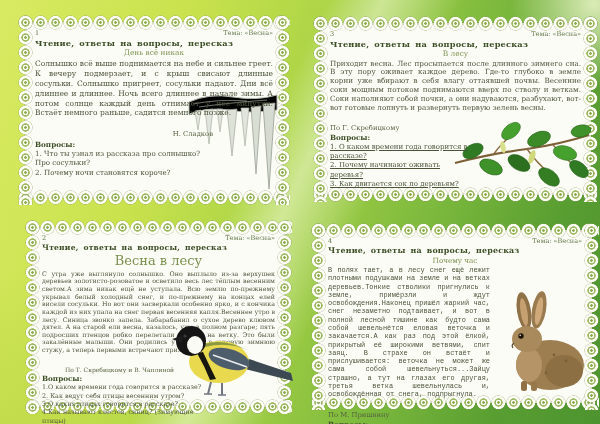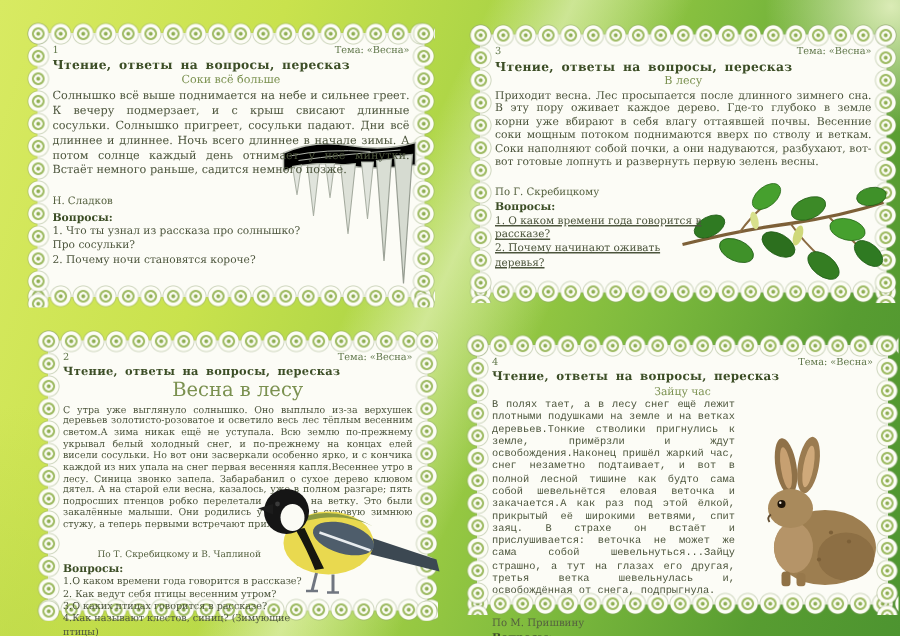--- a/index.html
+++ b/index.html
@@ -26,21 +26,21 @@
   .lace-h{left:-7px;right:-7px;height:15px;background-repeat:repeat-x;}
   .lace-top{top:-7px;} .lace-bottom{bottom:-7px;}
   .lace-v{top:-7px;bottom:-7px;width:15px;background-repeat:repeat-y;}
   .lace-left{left:-7px;} .lace-right{right:-7px;}
   .card-inner{position:relative;z-index:2;height:100%;box-sizing:border-box;padding:8px 10px 6px 10px;color:#4c553c;}
   .card-head{display:flex;justify-content:space-between;font-size:6.5px;color:#60774a;line-height:1.1;}
   .title{margin:1px 0 0 0;font-size:8.2px;font-weight:bold;color:#3c4e26;letter-spacing:.2px;word-spacing:2px;line-height:1.25;}
   .subtitle{margin:0 0 1px 0;text-align:center;font-size:7.4px;font-weight:normal;color:#7b9150;line-height:1.25;}
   .bodytext{margin:1px 0 0 0;text-align:justify;}
   .author{font-size:6.8px;color:#55613f;margin-top:12px;line-height:1.2;}
-  .author.center{text-align:left;}
+  .author.center{text-align:right;}
   .qlabel{font-weight:bold;font-size:7.2px;color:#3c4e26;margin-top:1px;line-height:1.3;}
   .q{line-height:1.32;}
   .art{position:absolute;z-index:1;}
   
   #card1{left:25px;top:22px;width:258px;height:176px;}
   #card2{left:320px;top:23px;width:271px;height:172px;}
   #card3{left:32px;top:227px;width:253px;height:180px;}
   #card4{left:318px;top:230px;width:274px;height:173px;}
   
   #card1 .bodytext{font-size:7.5px;line-height:1.33;}
@@ -84,21 +84,21 @@
     <path d="M64,21 L69,88 L74,20 Z" fill="#d9ded4" stroke="#9da398" stroke-width="0.8"></path>
     <path d="M76,18 L82,103 L88,17 Z" fill="#d6dbd1" stroke="#979d92" stroke-width="0.8"></path>
     <path d="M6,18 Q30,13 60,15 M12,21 Q40,17 80,14" stroke="#c2c6bc" stroke-width="0.6" fill="none"></path>
   </svg>
   <div class="card-inner">
     <div class="card-head">
       <span>1</span>
       <span>Тема: «Весна»</span>
     </div>
     <h2 class="title">Чтение, ответы на вопросы, пересказ</h2>
-    <h3 class="subtitle">Соки всё больше</h3>
+    <h3 class="subtitle">День всё никак</h3>
     <p class="bodytext">Солнышко всё выше поднимается на небе и сильнее греет. К вечеру подмерзает, и с крыш свисают длинные сосульки. Солнышко пригреет, сосульки падают. Дни всё длиннее и длиннее. Ночь всего длиннее в начале зимы. А потом солнце каждый день отнимает у неё минутки. Встаёт немного раньше, садится немного позже.</p>
     <div class="author center">Н. Сладков</div>
     <div class="qlabel">Вопросы:</div>
     <div class="questions">
       <div class="q">1. Что ты узнал из рассказа про солнышко? Про сосульки?</div>
       <div class="q">2. Почему ночи становятся короче?</div>
     </div>
   </div>
 </section>
 
@@ -128,20 +128,21 @@
       <span>Тема: «Весна»</span>
     </div>
     <h2 class="title">Чтение, ответы на вопросы, пересказ</h2>
     <h3 class="subtitle">В лесу</h3>
     <p class="bodytext">Приходит весна. Лес просыпается после длинного зимнего сна. В эту пору оживает каждое дерево. Где-то глубоко в земле корни уже вбирают в себя влагу оттаявшей почвы. Весенние соки мощным потоком поднимаются вверх по стволу и веткам. Соки наполняют собой почки, а они надуваются, разбухают, вот-вот готовые лопнуть и развернуть первую зелень весны.</p>
     <div class="author">По Г. Скребицкому</div>
     <div class="qlabel">Вопросы:</div>
     <div class="questions">
       <div class="q">1. О каком времени года говорится в рассказе?</div>
       <div class="q">2. Почему начинают оживать деревья?</div>
+      <div class="q">3. Как двигается сок по деревьям?</div>
     </div>
   </div>
 </section>
 
 <section class="card" id="card3">
   <div class="lace lace-h lace-top"></div>
   <div class="lace lace-h lace-bottom"></div>
   <div class="lace lace-v lace-left"></div>
   <div class="lace lace-v lace-right"></div>
   <svg class="art art-bird" viewBox="0 0 132 82">
@@ -199,21 +200,21 @@
     <circle cx="60" cy="66" r="1.4" fill="#7c6038"></circle>
     <circle cx="72" cy="72" r="1.4" fill="#7c6038"></circle>
     <circle cx="52" cy="84" r="1.4" fill="#7c6038"></circle>
   </svg>
   <div class="card-inner">
     <div class="card-head">
       <span>4</span>
       <span>Тема: «Весна»</span>
     </div>
     <h2 class="title">Чтение, ответы на вопросы, пересказ</h2>
-    <h3 class="subtitle">Зайцу час</h3>
+    <h3 class="subtitle">Почему час</h3>
     <div class="hare-spacer"></div>
     <p class="bodytext">В полях тает, а в лесу снег ещё лежит плотными подушками на земле и на ветках деревьев.Тонкие стволики пригнулись к земле, примёрзли и ждут освобождения.Наконец пришёл жаркий час, снег незаметно подтаивает, и вот в полной лесной тишине как будто сама собой шевельнётся еловая веточка и закачается.А как раз под этой ёлкой, прикрытый её широкими ветвями, спит заяц. В страхе он встаёт и прислушивается: веточка не может же сама собой шевельнуться...Зайцу страшно, а тут на глазах его другая, третья ветка шевельнулась и, освобождённая от снега, подпрыгнула.</p>
     <div class="author">По М. Пришвину</div>
     <div class="qlabel">Вопросы:</div>
     <div class="questions">
       <div class="q">1. Какое время года описывается в рассказе?</div>
 
     </div>
   </div>
 </section>

